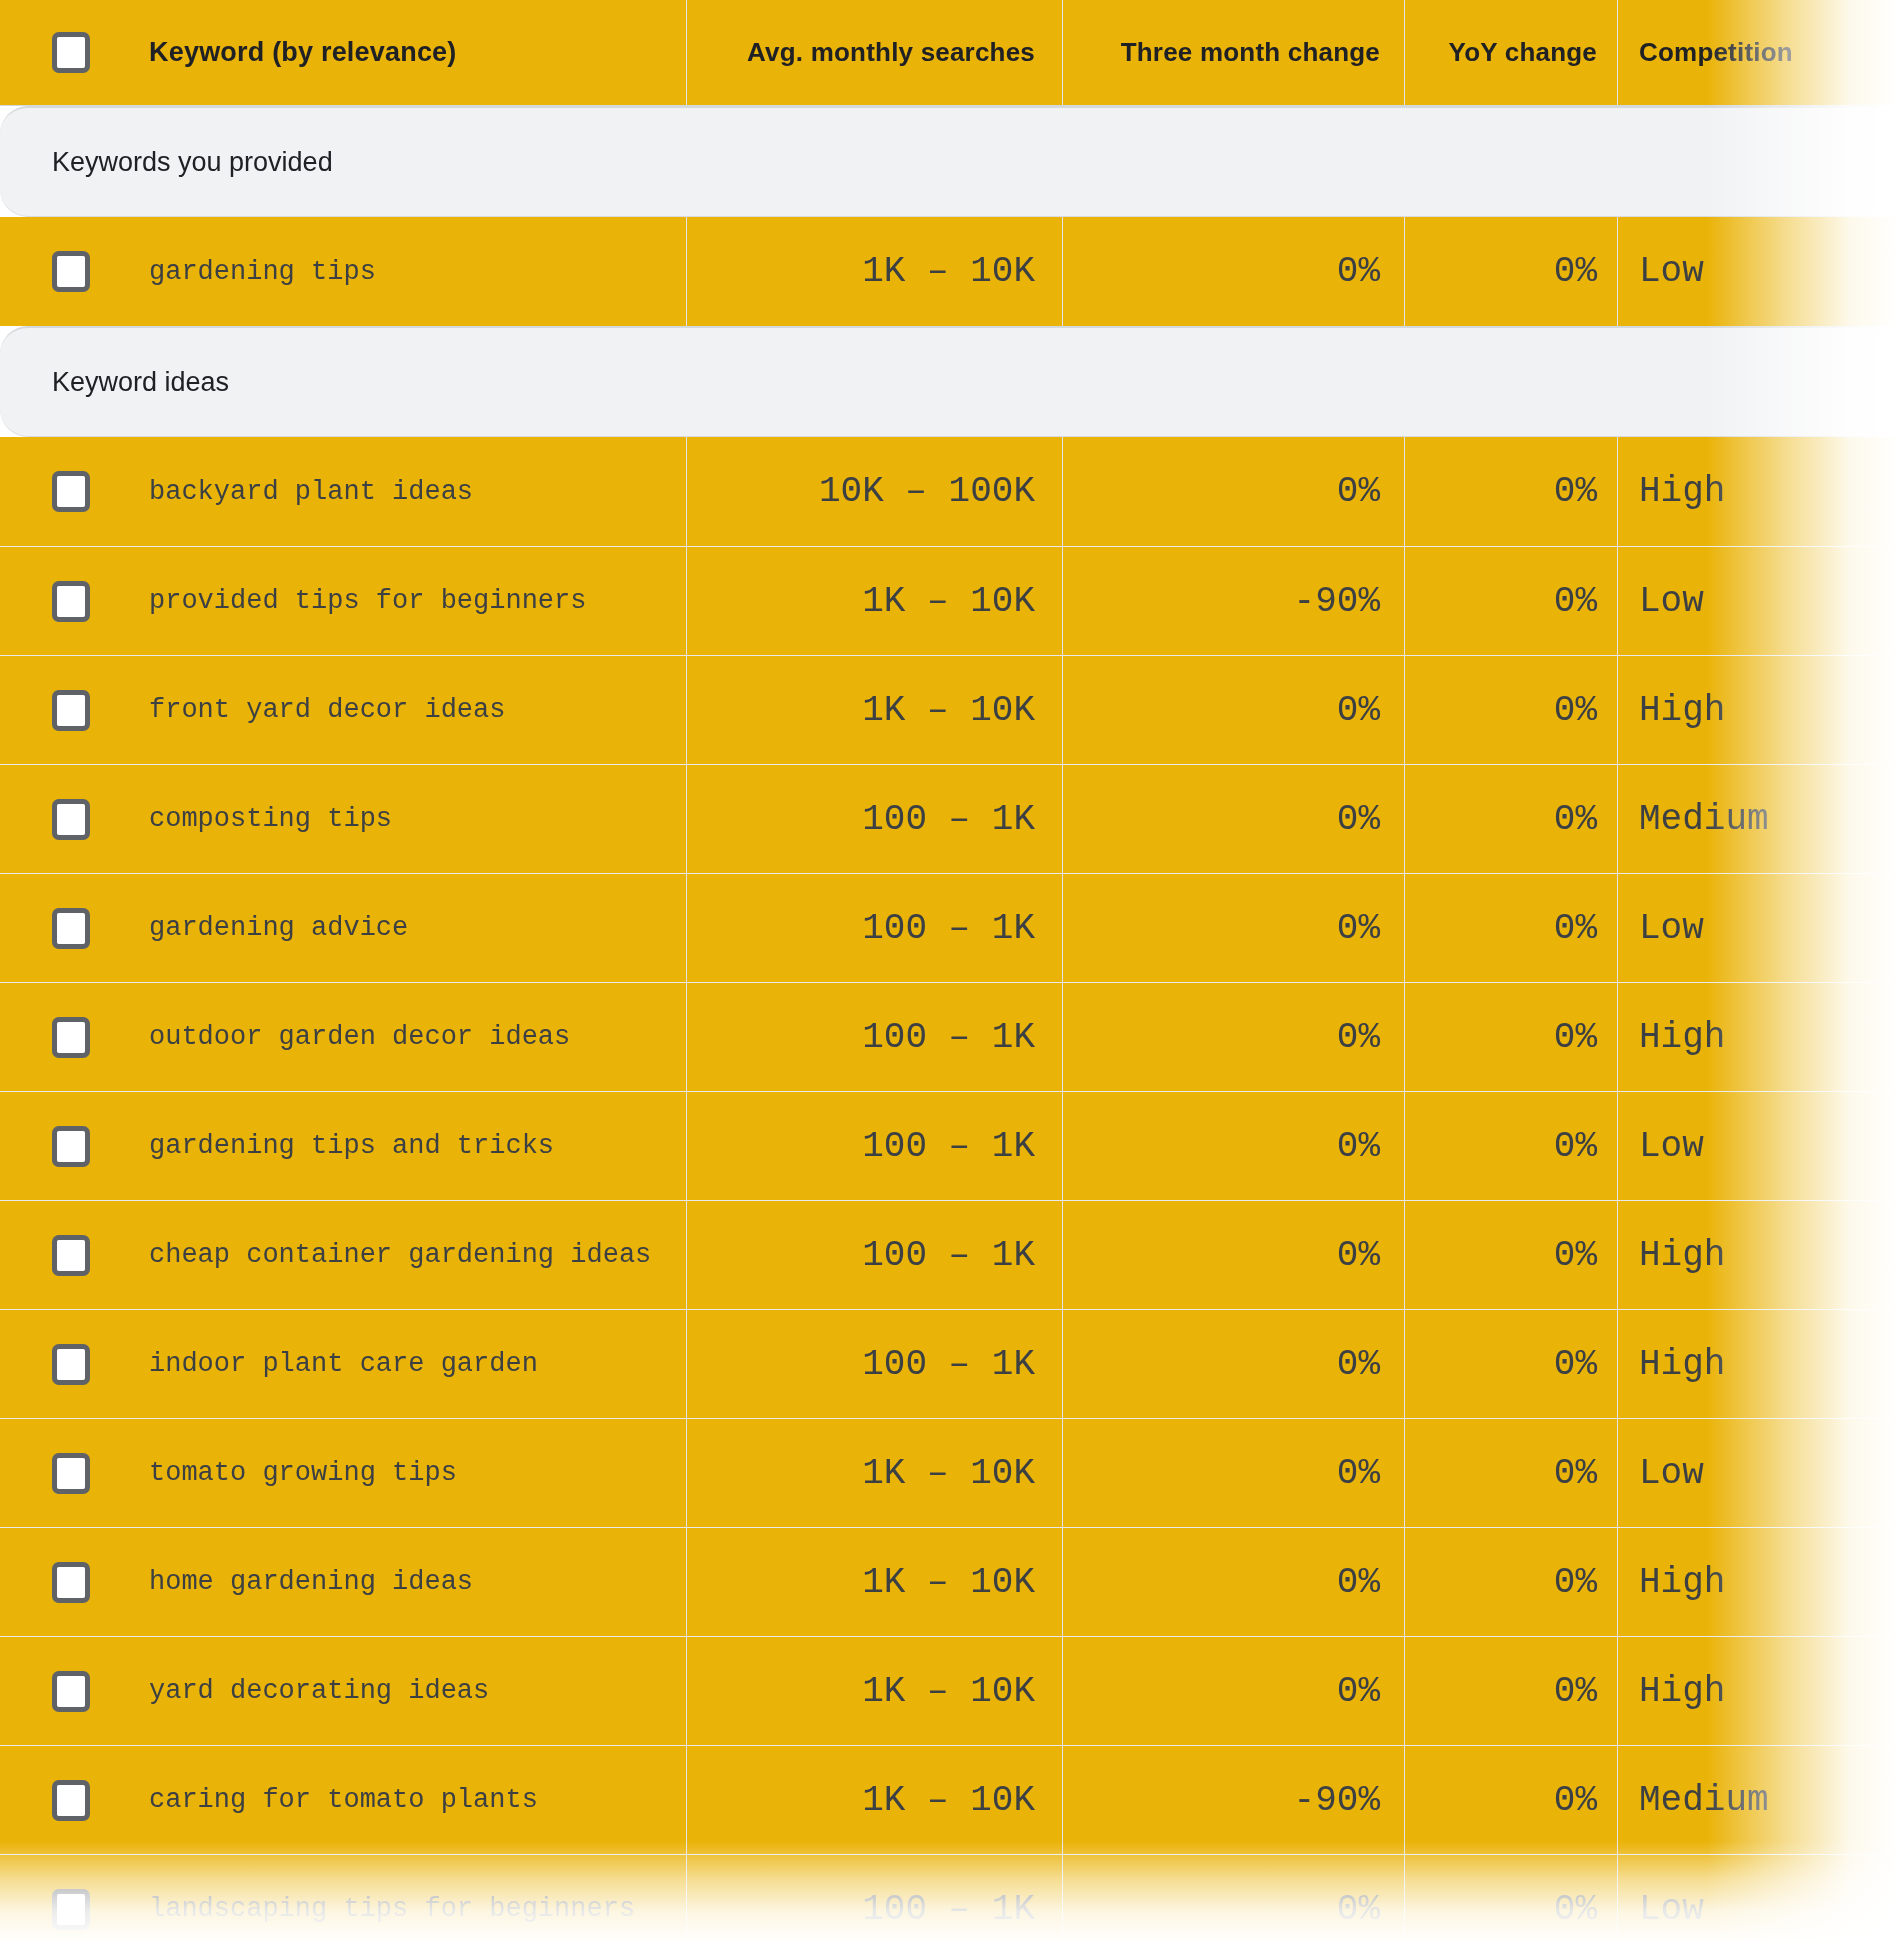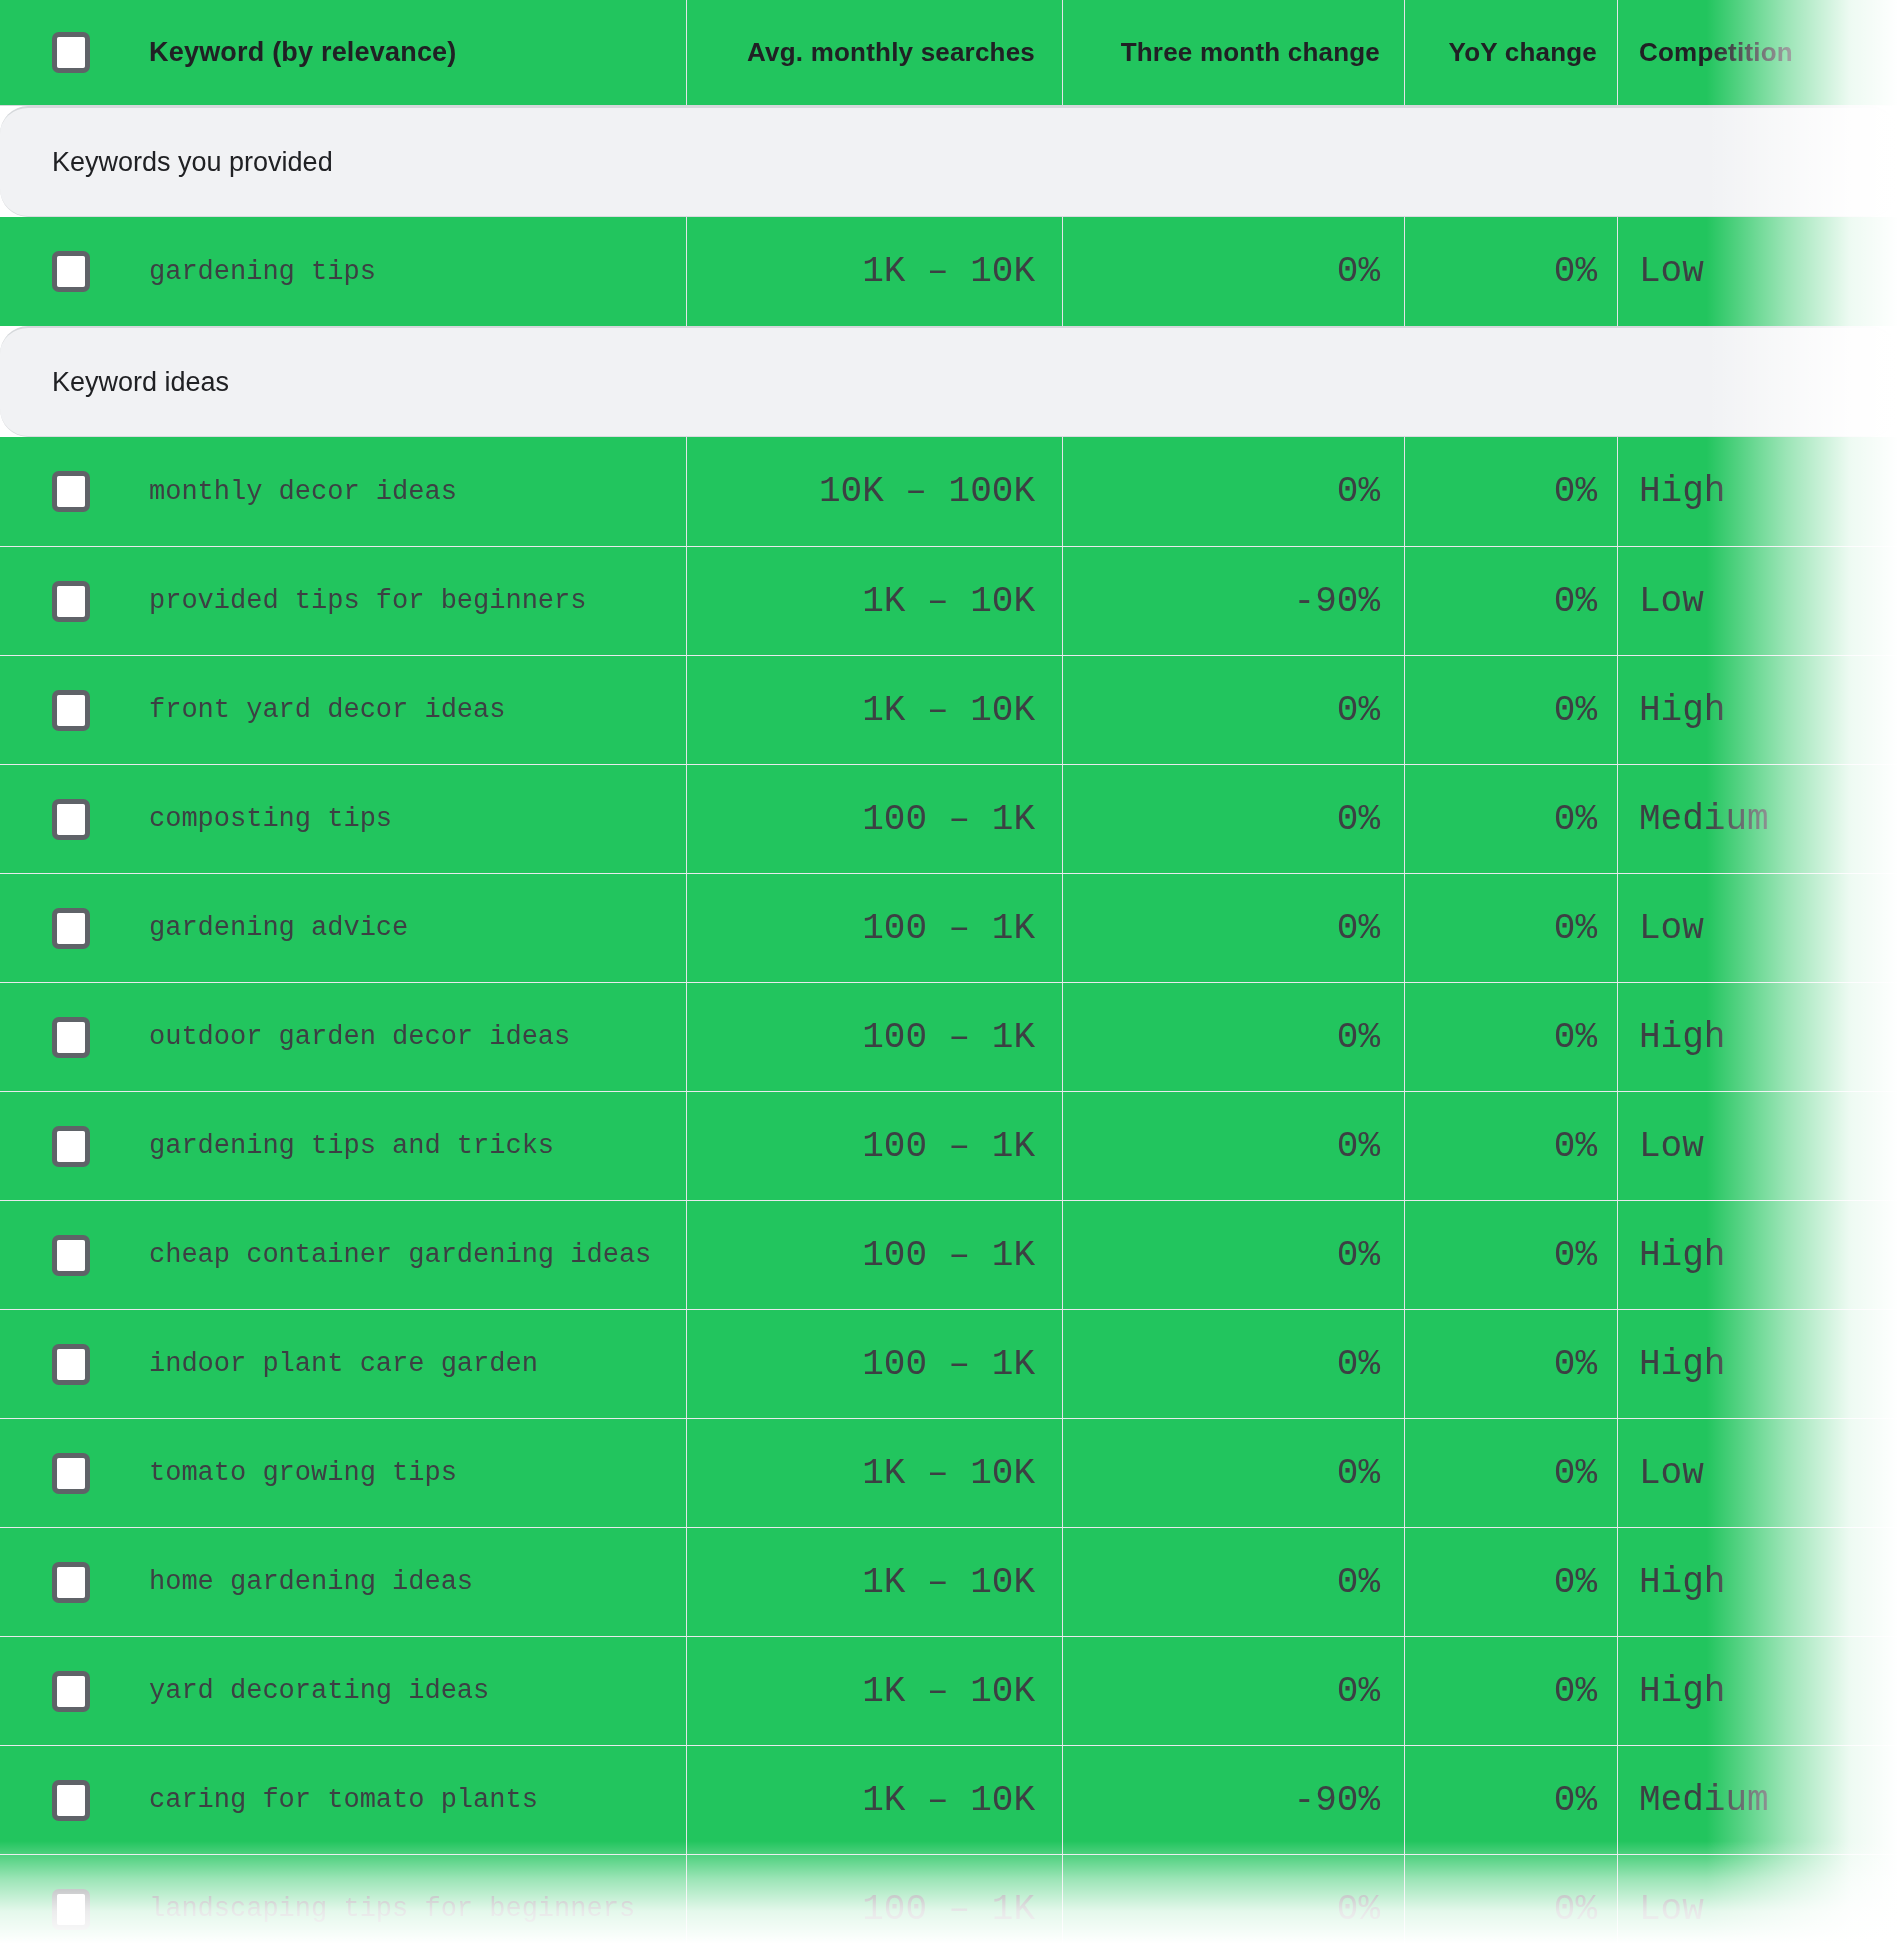--- a/index.html
+++ b/index.html
@@ -6,21 +6,21 @@
   body {
     width: 1898px; height: 1949px;
     overflow: hidden;
     position: relative;
     background: #ffffff;
     font-family: "Liberation Sans", sans-serif;
     color: #3c4043;
   }
   .table { width: 1898px; position: relative; }
 
-  .row { display: flex; align-items: stretch; background: #22c55e; }
+  .row { display: flex; align-items: stretch; background: #eab308; }
 
   
   .header-row {
     height: 106px;
     box-sizing: border-box;
     border-bottom: 1.5px solid #d5d8db;
   }
   .header-label {
     font-size: 26px;
     font-weight: 700;
@@ -157,21 +157,21 @@
     </div>
   </div>
 
   <div class="section-row">
     <span class="section-label">Keyword ideas</span>
   </div>
 
   <div class="row data-row">
     <div class="cell c0">
       <span class="checkbox"></span>
-      <span class="kw-text">monthly decor ideas</span>
+      <span class="kw-text">backyard plant ideas</span>
     </div>
     <div class="cell c1">
       <span class="val-text">10K – 100K</span>
     </div>
     <div class="cell c2">
       <span class="val-text">0%</span>
     </div>
     <div class="cell c3">
       <span class="val-text">0%</span>
     </div>

